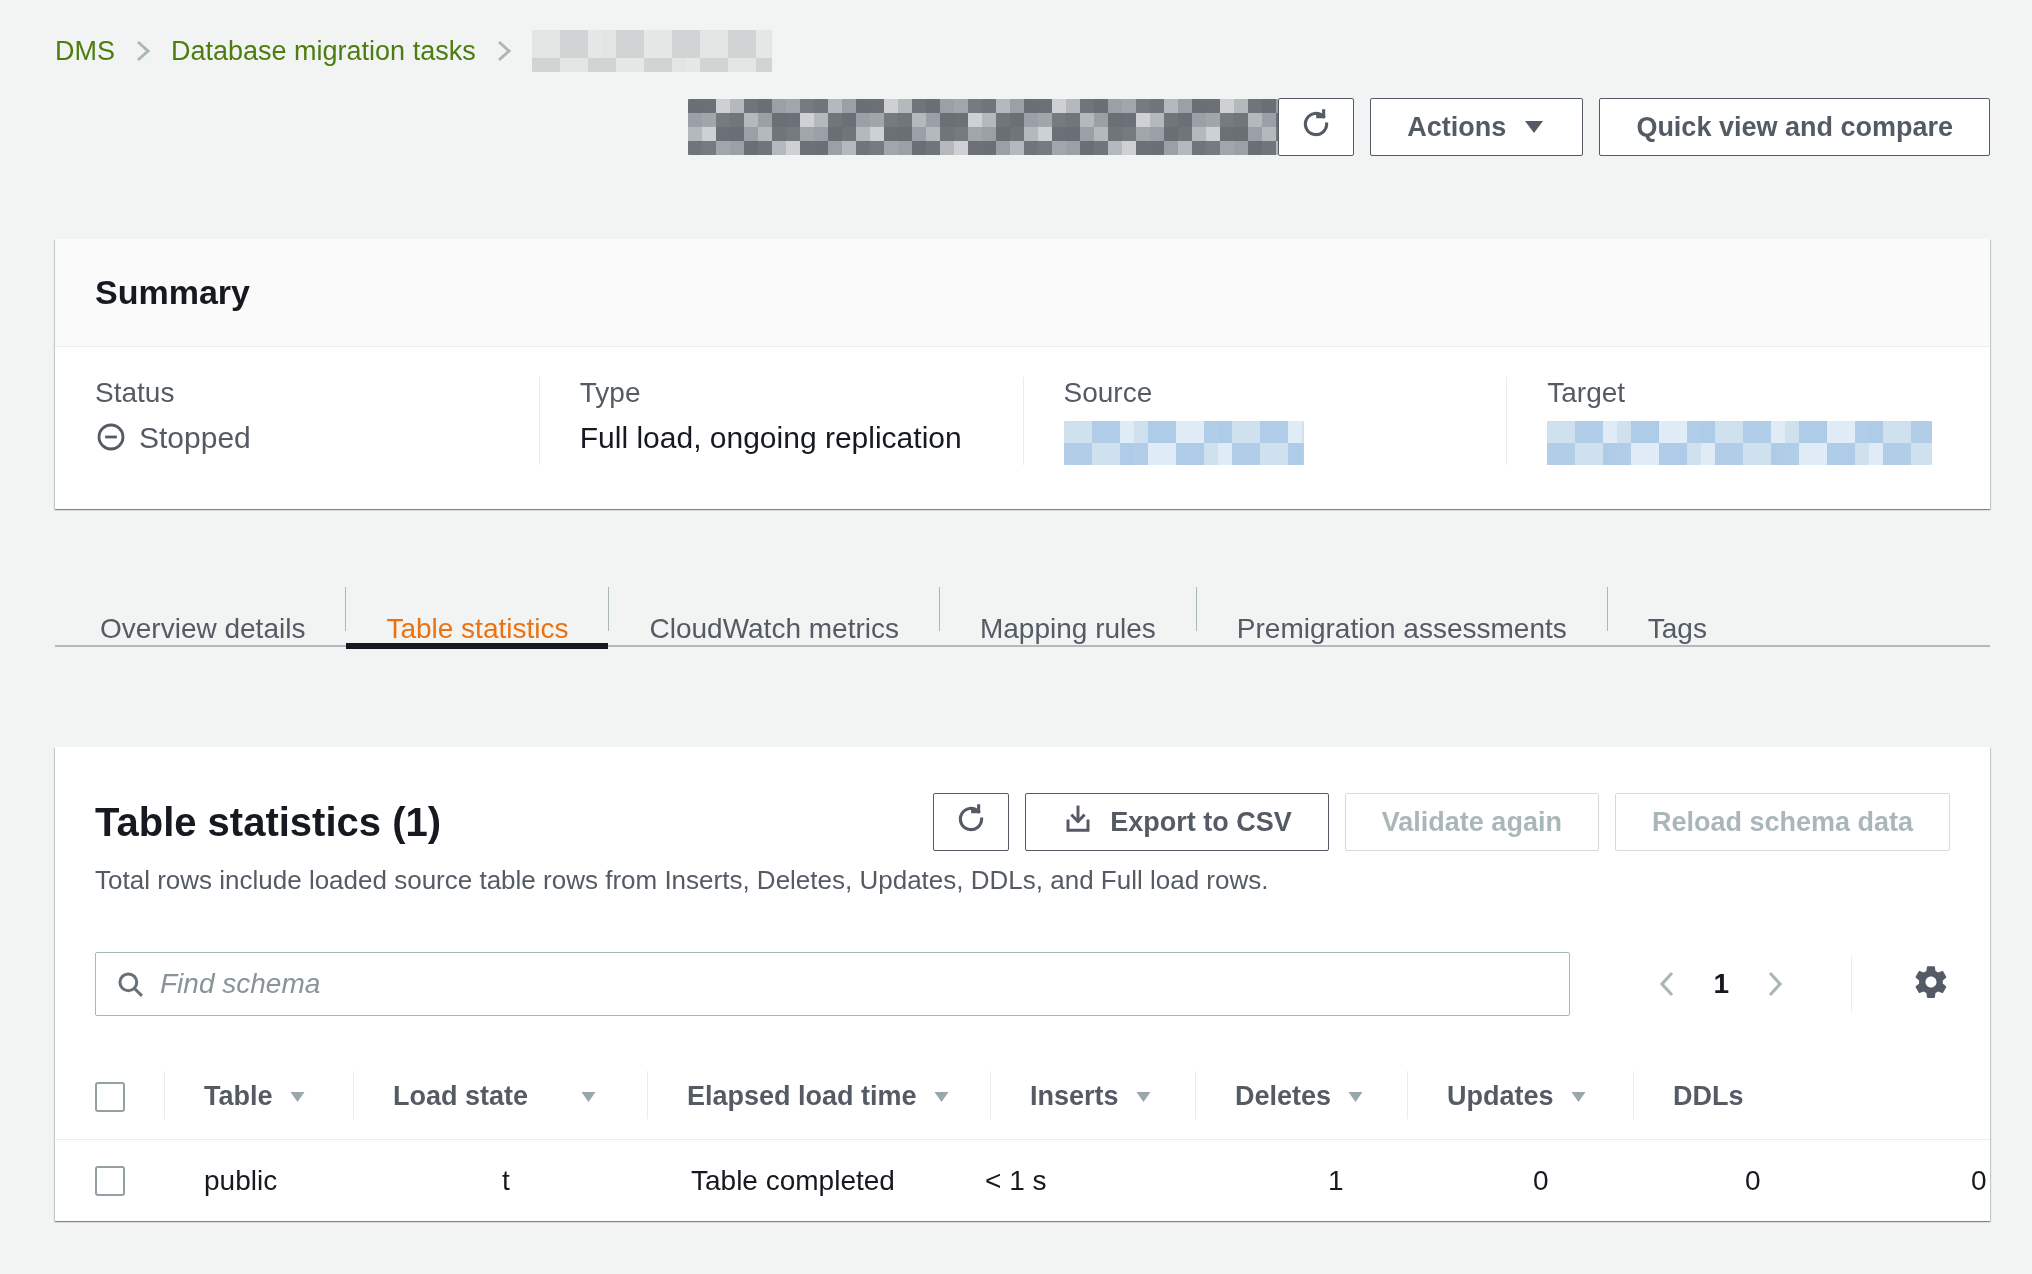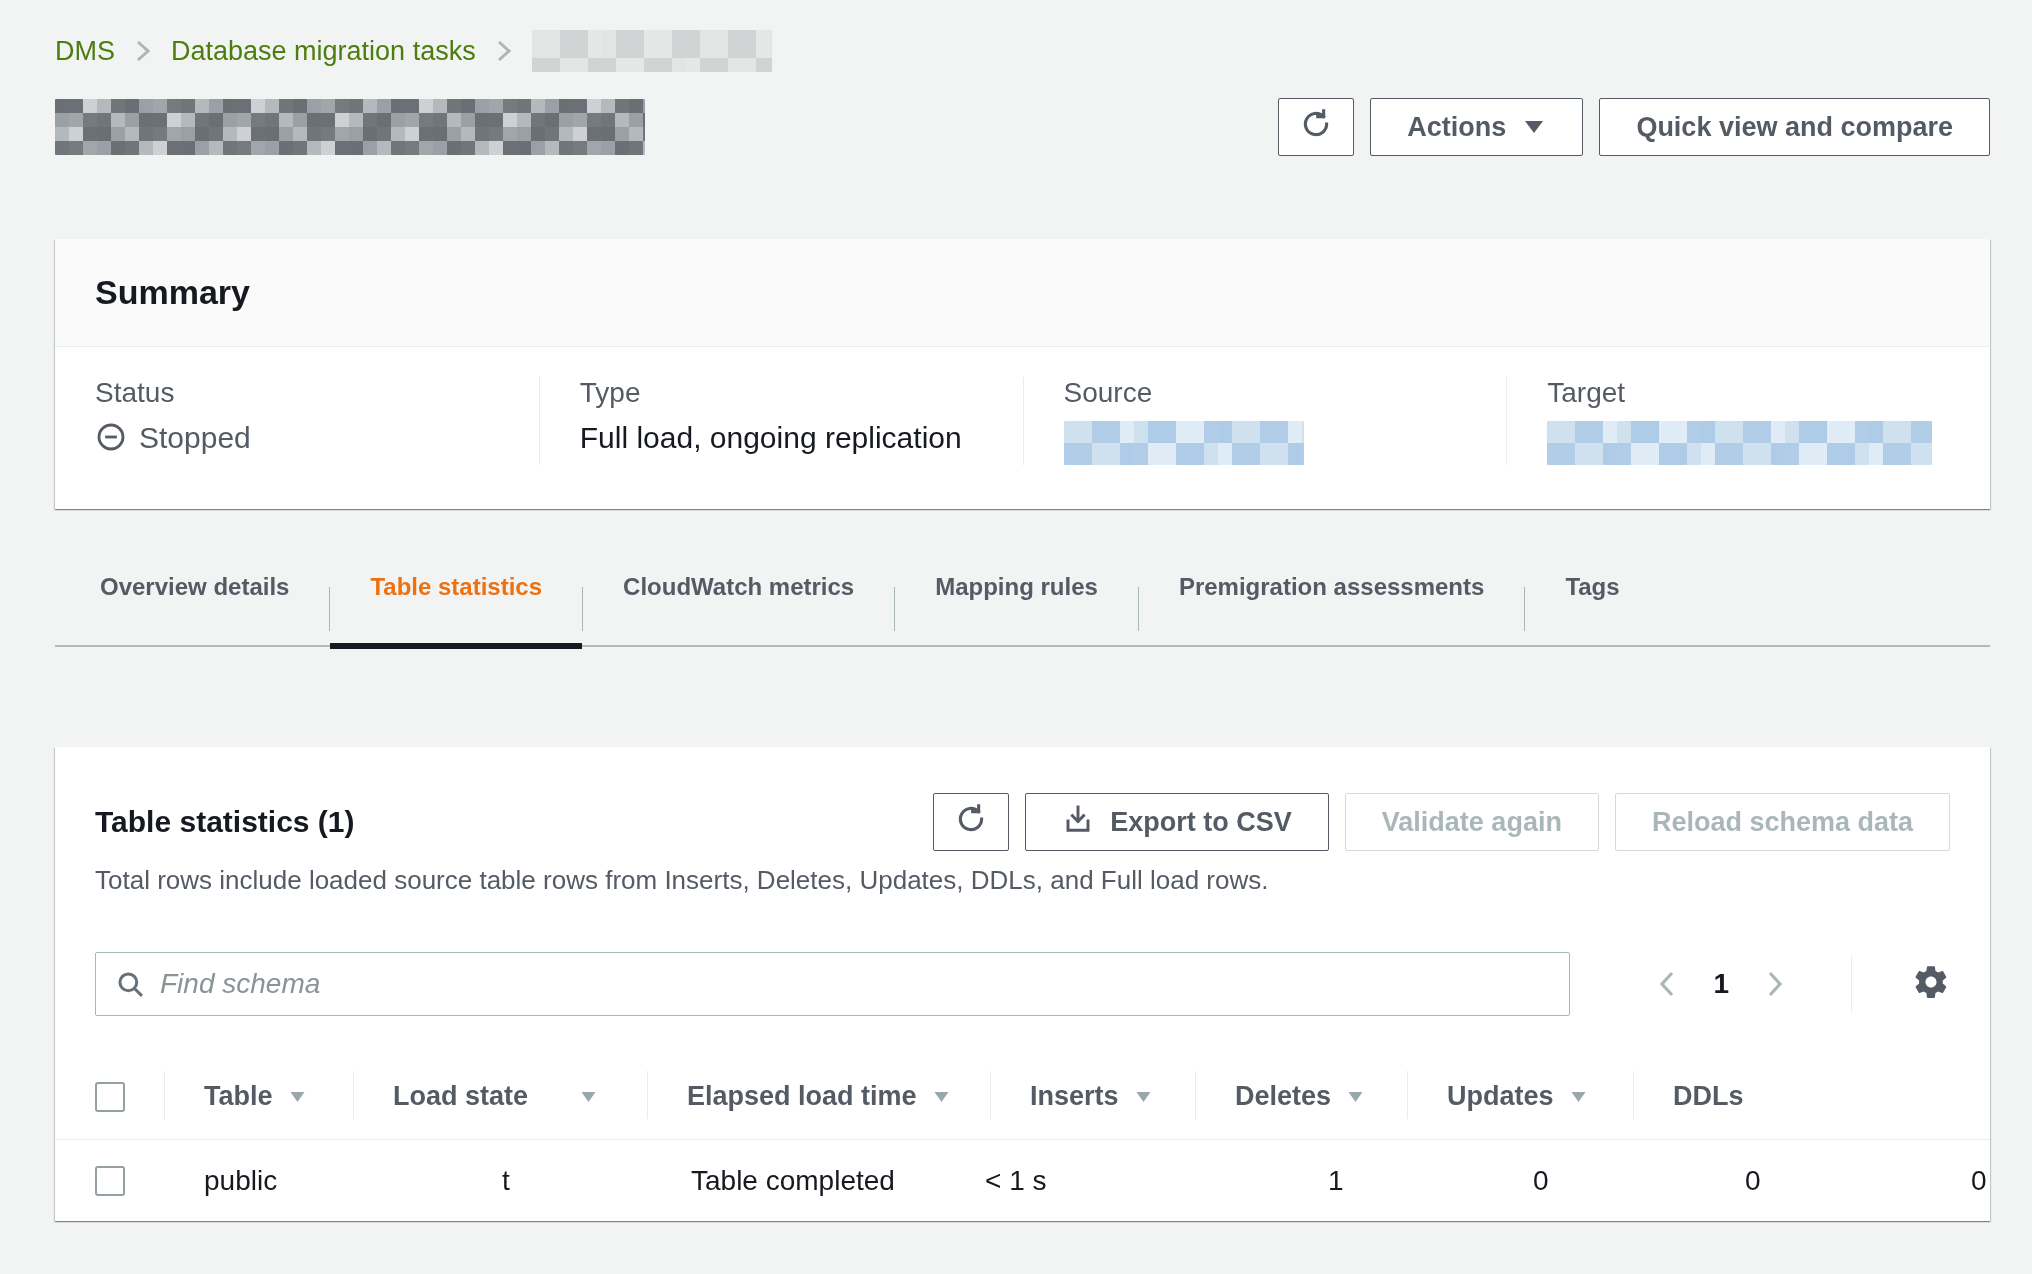--- a/index.html
+++ b/index.html
@@ -39,21 +39,21 @@
   .mosaic-blue {
     background-color: #cfe0ef;
     background-image:
       repeating-conic-gradient(rgba(168,200,229,.85) 0% 25%, transparent 0% 50%),
       repeating-conic-gradient(rgba(227,238,247,.9) 0% 25%, transparent 0% 50%);
     background-size: 56px 44px, 84px 44px;
     background-position: 0 0, 28px 22px;
   }
 
   
-  .title-row { margin-top: 26px; display: flex; align-items: center; justify-content: space-between; }
+  .title-row { margin-top: 26px; display: flex; align-items: center; justify-content: flex-end; }
   .title-redacted { width: 590px; height: 56px; }
   .title-actions { display: flex; gap: 16px; }
 
   
   .btn {
     height: 58px; background: #fff; border: 1px solid #545b64; border-radius: 2px;
     color: #545b64; font-weight: 700; font-size: 27px; padding: 0 36px;
     display: inline-flex; align-items: center; justify-content: center; gap: 16px;
     cursor: pointer; white-space: nowrap; font-family: inherit;
   }
@@ -75,31 +75,31 @@
   .summary-col + .summary-col { border-left: 1px solid #eaeded; }
   .field-label { font-size: 28px; color: #545b64; line-height: 32px; }
   .field-value { margin-top: 12px; font-size: 30px; color: #16191f; line-height: 34px; display: flex; gap: 12px; }
   .field-value.status { color: #545b64; }
   .redacted-value { margin-top: 12px; height: 44px; }
   .redacted-source { width: 240px; }
   .redacted-target { width: 385px; }
 
   
   .tabs { margin-top: 64px; display: flex; align-items: stretch; border-bottom: 2px solid #b0babd; height: 74px; }
-  .tab { display: flex; align-items: flex-start; padding: 0 40px; font-size: 24px; font-weight: 700; color: #545b64; cursor: pointer; position: relative; white-space: nowrap; }
+  .tab { display: flex; align-items: flex-end; padding: 0 40px; font-size: 28px; font-weight: 400; color: #545b64; cursor: pointer; position: relative; white-space: nowrap; }
   .tab:first-child { padding-left: 45px; }
   .tab-sep { width: 1px; background: #aab7b8; margin: 14px 0; }
   .tab.active { color: #ec7211; }
   .tab.active::after { content: ""; position: absolute; left: 0; right: 0; bottom: -4px; height: 6px; background: #16191f; }
 
   
   .stats-panel { margin-top: 100px; }
   .stats-head { padding: 46px 40px 0 40px; }
   .stats-title-row { display: flex; align-items: center; justify-content: space-between; }
-  .stats-title { font-size: 30px; font-weight: 700; }
+  .stats-title { font-size: 40px; font-weight: 700; }
   .stats-buttons { display: flex; gap: 16px; }
   .stats-desc { margin-top: 14px; font-size: 26px; color: #545b64; line-height: 30px; }
 
   .filter-row { margin-top: 57px; display: flex; align-items: center; }
   .search-box { position: relative; width: 1475px; height: 64px; }
   .search-box input {
     width: 100%; height: 100%; border: 1px solid #aab7b8; border-radius: 2px; background: #fff;
     font-size: 28px; padding: 0 20px 0 64px; color: #16191f; outline: none; font-family: inherit;
   }
   .search-box input::placeholder { color: #879596; font-style: italic; }

